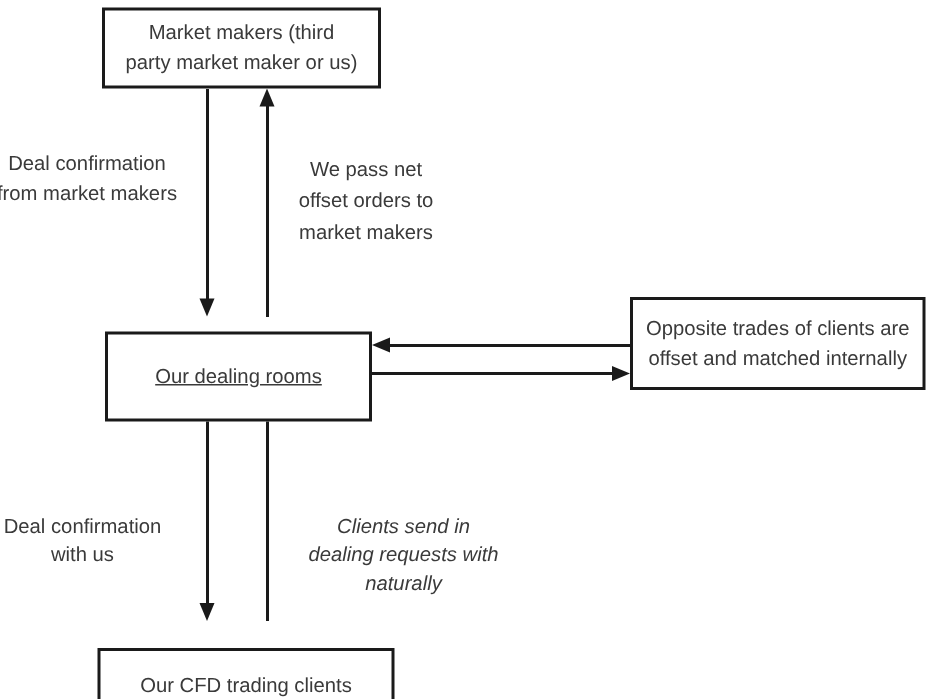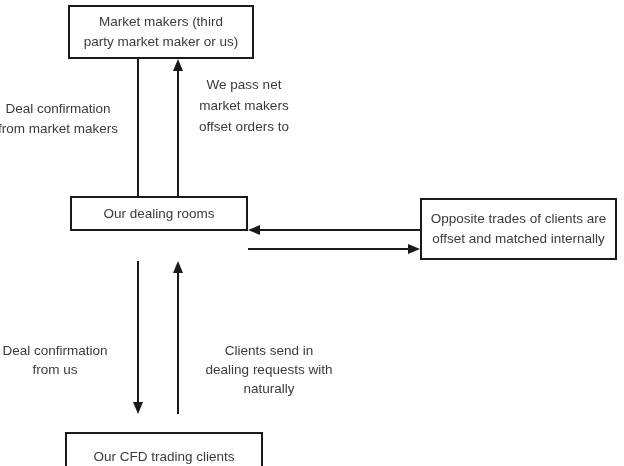--- a/index.html
+++ b/index.html
@@ -31,38 +31,38 @@
     align-items: center;
     justify-content: center;
     text-align: right;
     color: var(--text);
     font-size: 13.5px;
     line-height: 20px;
     z-index: 2;
   }
   .node span { display: block; white-space: nowrap; }
   .node-market-makers { left: 68px; top: 5px;  width: 186px; height: 54px; }
-  .node-dealing-rooms { left: 70px; top: 196px; width: 178px; height: 35px; }
+  .node-dealing-rooms { left: 70px; top: 221px; width: 178px; height: 60px; text-decoration: underline; }
   .node-hedged-trades { left: 420px; top: 198px; width: 197px; height: 62px; }
   .node-cfd-clients   { left: 65px; top: 432px; width: 198px; height: 49px; }
   .edge-label {
     position: absolute;
     transform: translateX(-50%);
     text-align: center;
     color: var(--text);
     font-size: 13.5px;
     line-height: 20px;
     white-space: nowrap;
     z-index: 1;
   }
   .edge-label span { display: block; }
   .label-deal-conf-mm    { left: 58px;  top: 99px;  }
-  .label-pass-net-offset { left: 244px; top: 74px;  line-height: 21px; }
+  .label-pass-net-offset { left: 244px; top: 102px;  line-height: 21px; }
   .label-deal-conf-us    { left: 55px;  top: 341px; line-height: 19px; }
-  .label-client-requests { left: 269px; top: 341px; line-height: 19px; }
+  .label-client-requests { left: 269px; top: 341px; line-height: 19px; font-style: italic; }
 </style>
 </head>
 <body>
 
 <div class="diagram">
 
   <svg class="arrow-layer" width="624" height="466" viewBox="0 0 624 466" shape-rendering="crispEdges">
 
     <g>
       <line x1="138" y1="59" x2="138" y2="204" stroke-width="2" stroke="#1a1a1a"></line>
@@ -113,27 +113,27 @@
     <span>Our CFD trading clients</span>
   </div>
 
   <div class="edge-label label-deal-conf-mm">
     <span>Deal confirmation</span>
     <span>from market makers</span>
   </div>
 
   <div class="edge-label label-pass-net-offset">
     <span>We pass net</span>
+    <span>offset orders to</span>
     <span>market makers</span>
-    <span>offset orders to</span>
   </div>
 
   <div class="edge-label label-deal-conf-us">
     <span>Deal confirmation</span>
-    <span>from us</span>
+    <span>with us</span>
   </div>
 
   <div class="edge-label label-client-requests">
     <span>Clients send in</span>
     <span>dealing requests with</span>
     <span>naturally</span>
   </div>
 
 </div>
 

